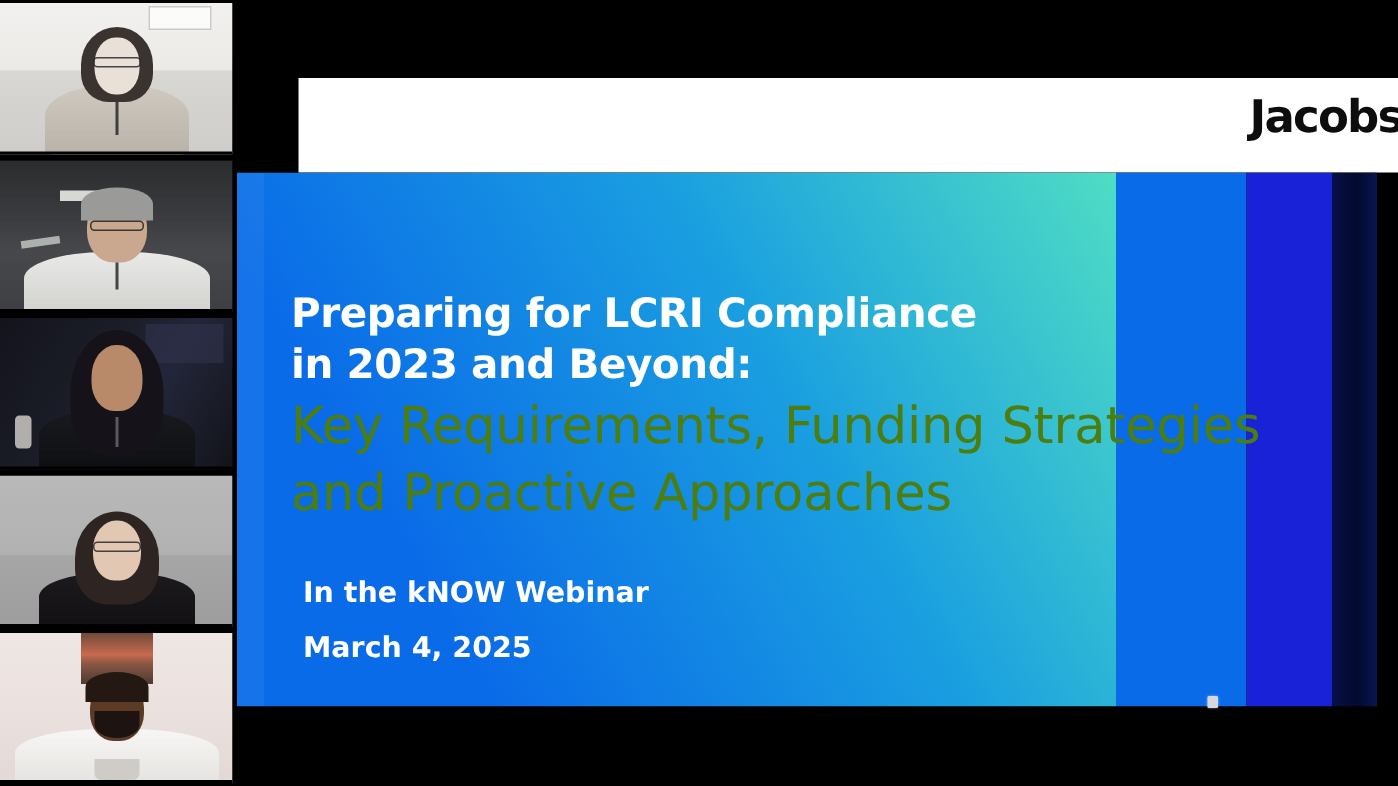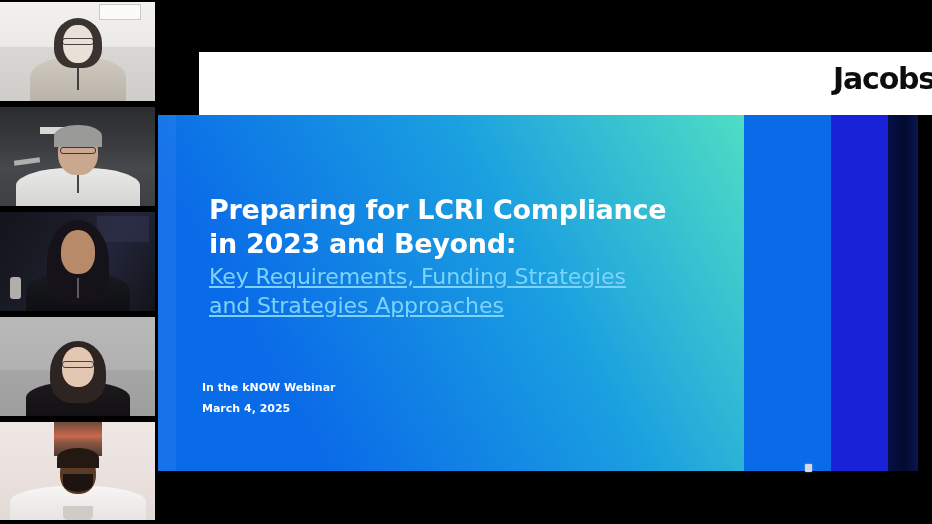--- a/index.html
+++ b/index.html
@@ -80,22 +80,22 @@
   #jacobs-tagline{font-family:"DejaVu Sans",sans-serif;font-weight:700;color:#111;font-size:10.5px;line-height:1.28;white-space:pre-line;}
 
   #slide-body{position:absolute;left:0;overflow:hidden;}
   #grad{position:absolute;left:0;top:0;bottom:0;}
   #edge-strip{position:absolute;left:0;top:0;bottom:0;width:18px;background:rgba(255,255,255,.055);}
   .band{position:absolute;top:0;bottom:0;}
 
   #slide-text{position:absolute;z-index:4;}
   .tl{color:#ffffff;font-family:"DejaVu Sans",sans-serif;}
   .tl-bold{font-weight:700;font-size:27px;line-height:1.27;letter-spacing:-.3px;}
-  .tl-light{font-weight:400;font-size:22px;line-height:1.33;letter-spacing:-.1px;color:#7dd3fc;text-decoration:underline;}
-  #subtitle{position:absolute;z-index:4;color:#ffffff;font-family:"DejaVu Sans",sans-serif;font-size:11px;font-weight:600;line-height:1.95;}
+  .tl-light{font-weight:400;font-size:34px;line-height:1.33;letter-spacing:-.1px;color:#4d7c0f;}
+  #subtitle{position:absolute;z-index:4;color:#ffffff;font-family:"DejaVu Sans",sans-serif;font-size:19px;font-weight:600;line-height:1.95;}
 
   #pointer{position:absolute;width:7px;height:8px;background:#d6d9e0;border-radius:1px;z-index:9;box-shadow:0 0 2px rgba(255,255,255,.5);}
 </style>
 </head>
 <body>
 
 <div id="stage">
 
   <div id="filmstrip">
 
@@ -180,25 +180,25 @@
     </div>
 
     <div id="slide-body" style="top: 63px; width: 760px; height: 356px;">
       <div id="grad" style="width: 586px; background: linear-gradient(60deg, rgb(10, 107, 232) 0%, rgb(10, 107, 232) 22%, rgb(26, 159, 224) 62%, rgb(79, 221, 196) 100%);"></div>
       <div id="edge-strip"></div>
 
       <div class="band" id="band0" style="left: 586px; width: 87px; background: rgb(10, 107, 232);"></div>
       <div class="band" id="band1" style="left: 673px; width: 57px; background: rgb(26, 34, 216);"></div>
       <div class="band" id="band2" style="left: 730px; width: 30px; background: linear-gradient(90deg, rgb(6, 16, 70) 0%, rgb(2, 10, 46) 55%, rgb(10, 21, 80) 100%);"></div>
 
-      <div id="slide-text" style="left: 51px; top: 78px;">
+      <div id="slide-text" style="left: 36px; top: 78px;">
         <div class="tl tl-bold">Preparing for LCRI Compliance</div>
         <div class="tl tl-bold">in 2023 and Beyond:</div>
         <div class="tl tl-light">Key Requirements, Funding Strategies</div>
-        <div class="tl tl-light">and Strategies Approaches</div>
+        <div class="tl tl-light">and Proactive Approaches</div>
       </div>
 
       <div id="subtitle" style="left: 44px; top: 262px;">
         <div>In the kNOW Webinar</div>
         <div>March 4, 2025</div>
       </div>
     </div>
 
   </div>
 

